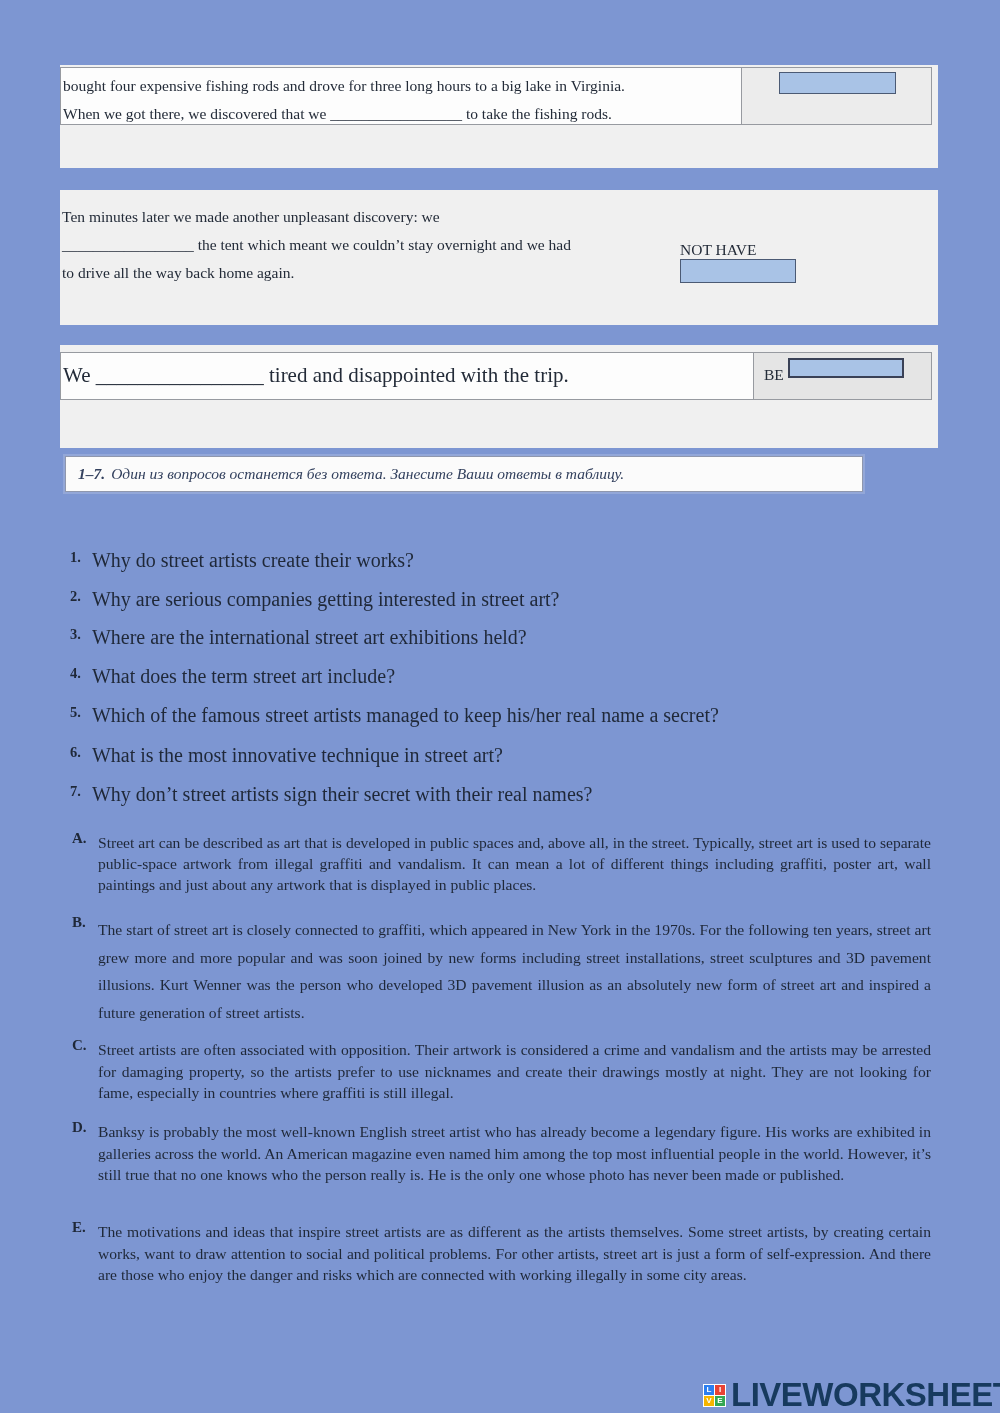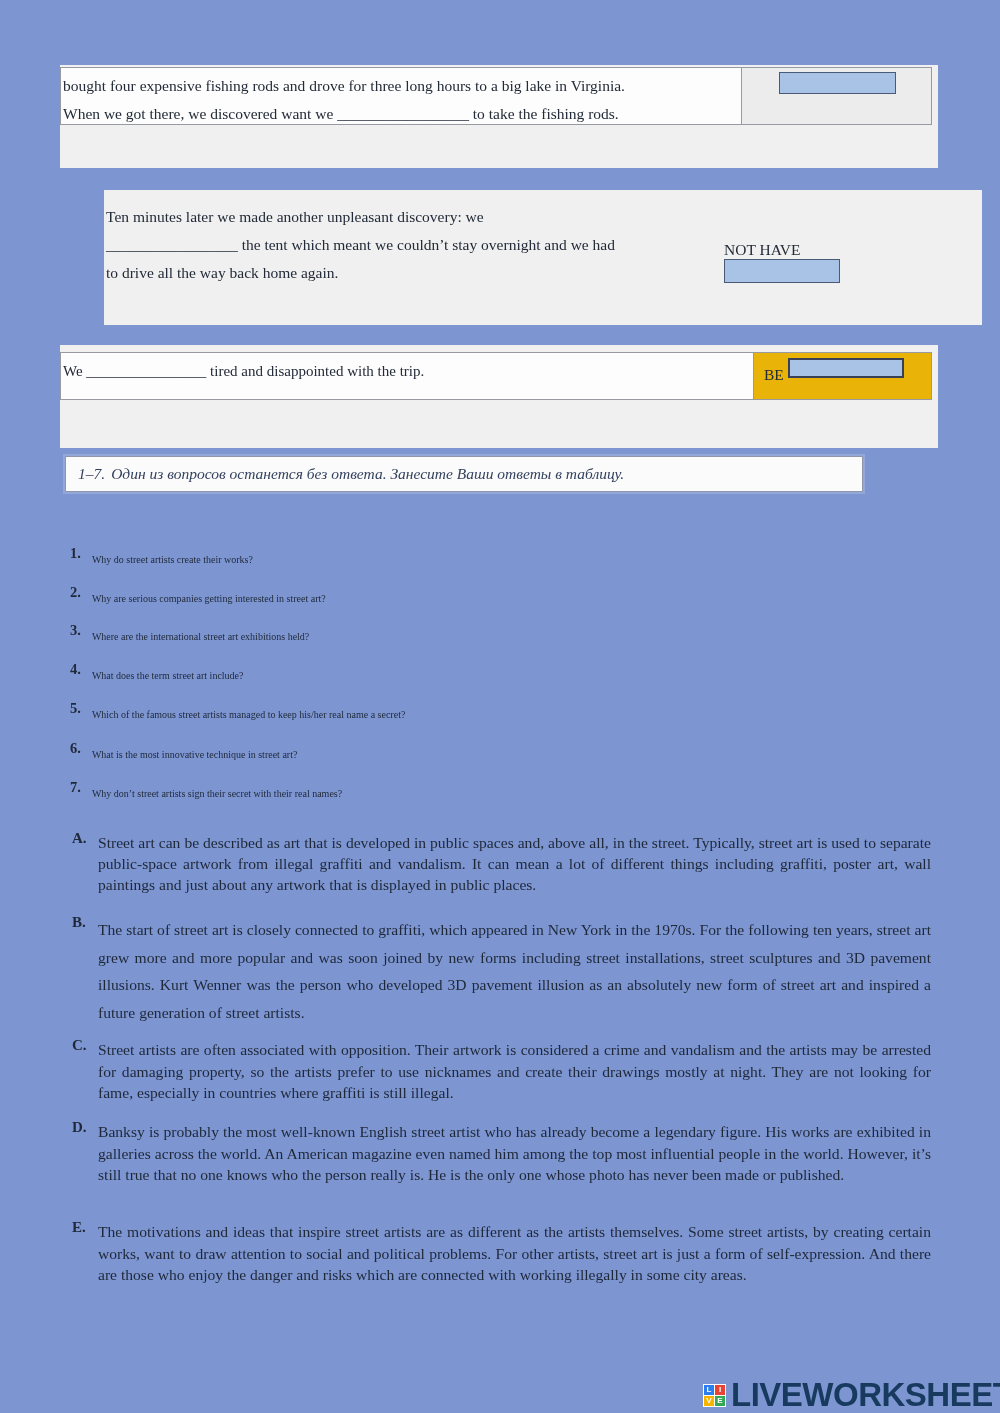--- a/index.html
+++ b/index.html
@@ -19,58 +19,58 @@
   #box1 { left:60px; top:65px; width:878px; height:103px; }
   #box1 .row {
     position:absolute; left:0; top:2px; width:872px; height:58px;
     border:1px solid #979aa0; display:flex; background:#fdfdfd;
   }
   #box1 .cell-text { width:680px; padding:4px 4px 0 2px; font-size:15.5px; line-height:28px; }
   #box1 .cell-answer { flex:1; border-left:1px solid #979aa0; background:#ececec; position:relative; }
   #box1 .blank { left:37px; top:4px; width:117px; height:22px; }
 
   
-  #box2 { left:60px; top:190px; width:878px; height:135px; padding:13px 4px 0 2px; font-size:15.5px; line-height:28px;margin-left:44px; }
+  #box2 { left:60px; top:190px; width:878px; height:135px; padding:13px 4px 0 2px; font-size:15.5px; line-height:28px; }
   #box2 .hint { position:absolute; left:620px; top:46px; font-size:15.5px;font-family:Liberation Serif, serif; }
   #box2 .blank { left:620px; top:69px; width:116px; height:24px; }
 
   
   #box3 { left:60px; top:345px; width:878px; height:103px; }
   #box3 .row {
     position:absolute; left:0; top:7px; width:872px; height:48px;
     border:1px solid #979aa0; display:flex; background:#fdfdfd;
   }
-  #box3 .cell-text { width:692px; padding:10px 4px 0 2px; font-size:15px; }
-  #box3 .cell-answer { flex:1; border-left:1px solid #979aa0; background:#eab308; position:relative; font-size:15.5px; }
+  #box3 .cell-text { width:692px; padding:10px 4px 0 2px; font-size:21px; }
+  #box3 .cell-answer { flex:1; border-left:1px solid #979aa0; background:#e5e5e5; position:relative; font-size:15.5px; }
   #box3 .hint { position:absolute; left:10px; top:13px; }
   #box3 .blank { left:34px; top:5px; width:116px; height:20px; border-width:2px; border-color:#3a4156; }
 
   .blank {
     position:absolute;
     background:#a9c3e6;
     border:1px solid #4b5a74;
     font-family:"Liberation Serif", serif;
     font-size:14px;
     padding:0 4px;
   }
 
   
   #instruction {
     position:absolute; left:65px; top:456px; width:798px; height:36px;
     background:#fbfbfb; border:1px solid #8f97ad;
     box-shadow:0 0 0 2px #93a7d8;
     font-style:italic; font-size:15.5px; line-height:34px;
     padding-left:12px; color:#33415e; white-space:nowrap; overflow:hidden;
   }
-  #instruction .ibold { font-weight:normal; margin-right:6px; }
+  #instruction .ibold { font-weight:bold; margin-right:6px; }
 
   
   .q { position:absolute; left:70px; white-space:nowrap; color:#1f2838; }
   .q .num { font-weight:bold; font-size:14.5px; position:relative; top:-5px; display:inline-block; }
-  .q .txt { font-size:10px; margin-left:11px; }
+  .q .txt { font-size:20px; margin-left:11px; }
 
   
   .para-label { position:absolute; left:72px; font-weight:bold; font-size:15px; color:#1f2838; }
   .para { position:absolute; left:98px; width:833px; font-size:15.6px; color:#1f2838; text-align:justify; }
   #para-a { top:832px; line-height:21px; }
   #para-b { top:916px; line-height:27.5px; }
   #para-c { top:1039px; line-height:21.5px; }
   #para-d { top:1121px; line-height:21.5px; }
   #para-e { top:1221px; line-height:21.5px; }
   .it { }
@@ -97,21 +97,21 @@
 </style>
 </head>
 <body>
 
 <div class="page">
 
   <section class="box" id="box1">
     <div class="row">
       <div class="cell-text">
         <div>bought four expensive fishing rods and drove for three long hours to a big lake in Virginia.</div>
-        <div>When we got there, we discovered want we _________________ to take the fishing rods.</div>
+        <div>When we got there, we discovered that we _________________ to take the fishing rods.</div>
       </div>
       <div class="cell-answer">
         <input class="blank" type="text" value="" style="">
       </div>
     </div>
   </section>
 
   <section class="box" id="box2">
     <div>Ten minutes later we made another unpleasant discovery: we</div>
     <div>_________________ the tent which meant we couldn’t stay overnight and we had</div>

